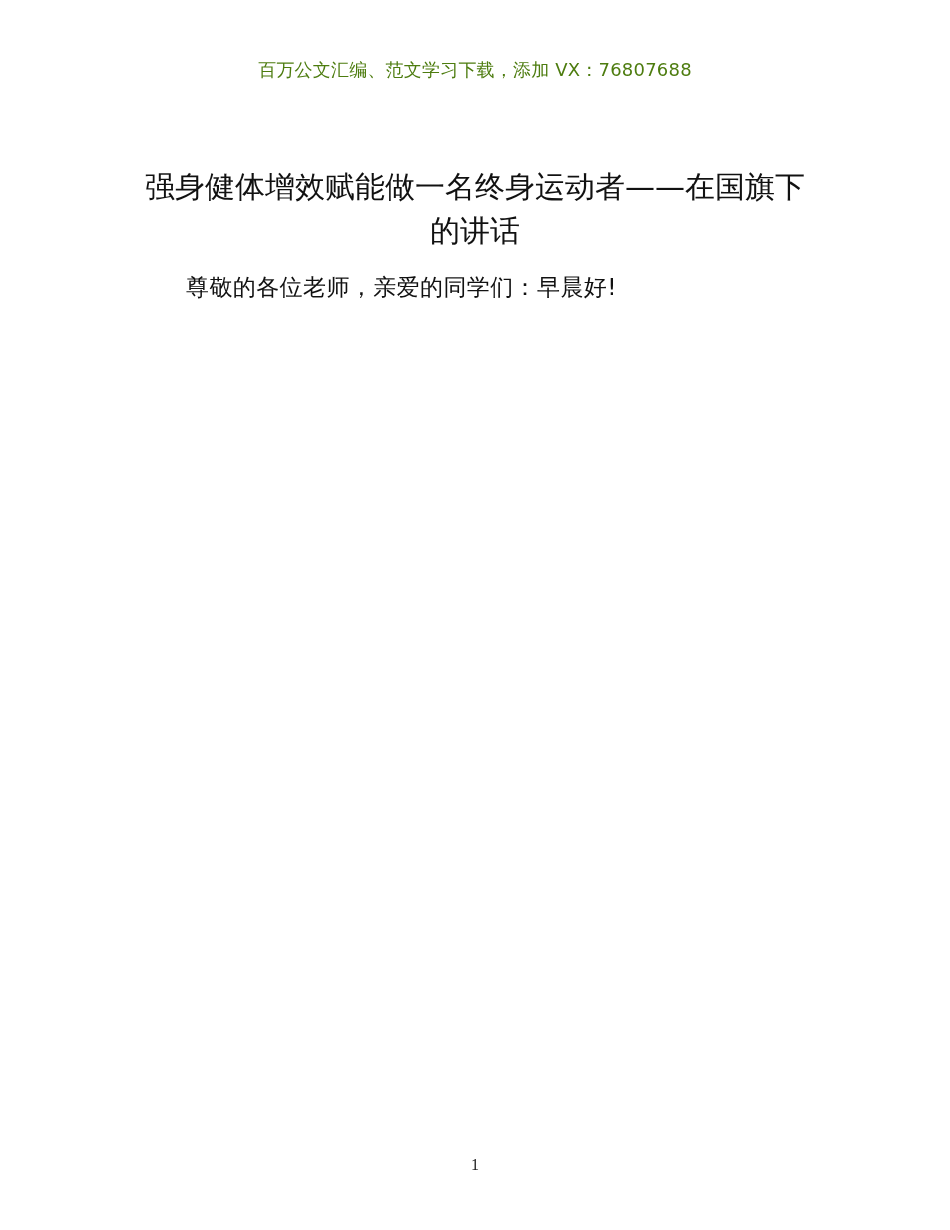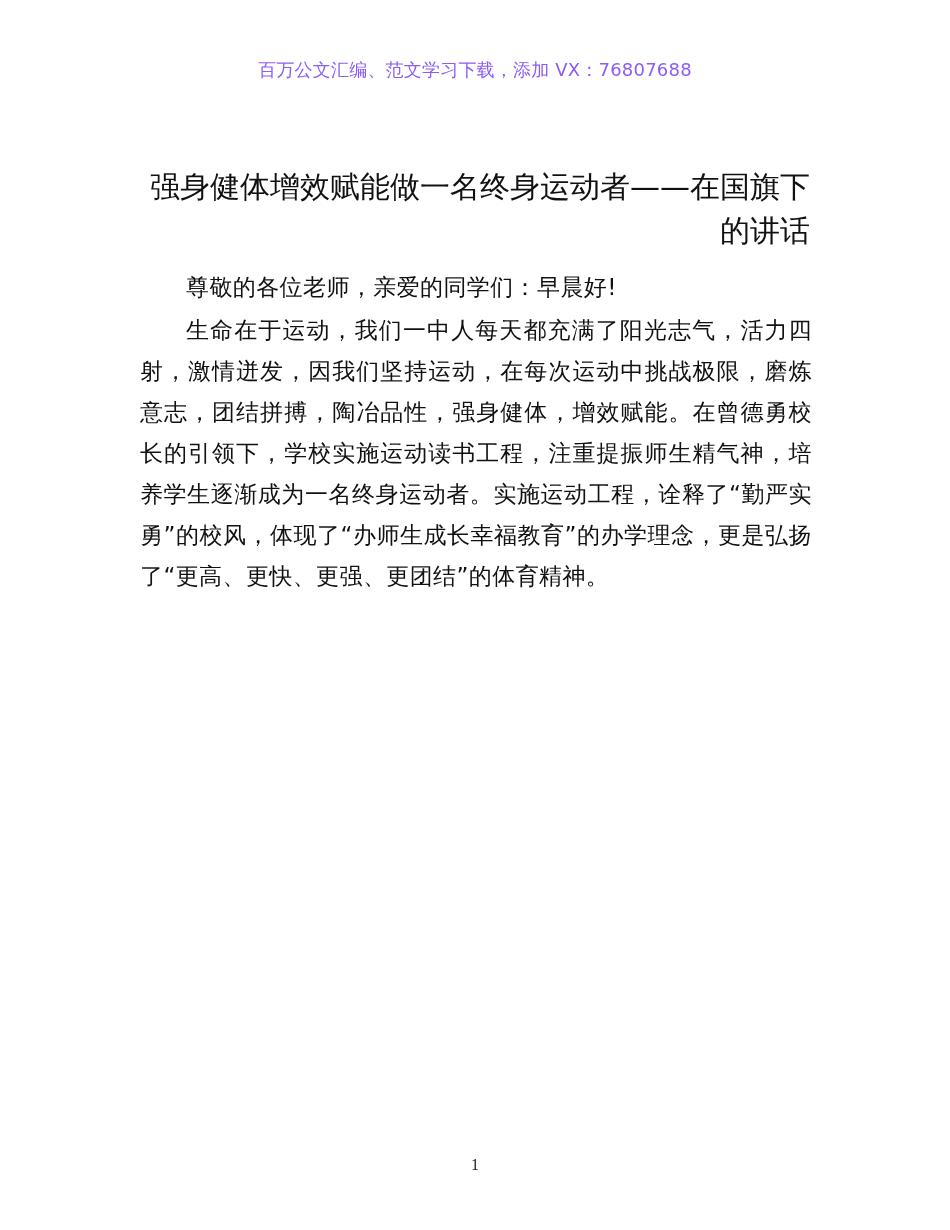--- a/index.html
+++ b/index.html
@@ -1,33 +1,32 @@
 <!DOCTYPE html>
 <html><head>
   <meta charset="utf-8">
   <style>
     html, body { margin: 0; padding: 0; background: #ffffff; }
     body { width: 950px; height: 1230px; position: relative; overflow: hidden;
            font-family: "DejaVu Sans", "Liberation Sans", sans-serif; color: #111; }
     .header { position: absolute; top: 58px; left: 0; width: 950px; text-align: center;
-              color: #8b5cf6; font-size: 18px; letter-spacing: 0.2px; }
-    .title { position: absolute; top: 165px; left: 140px; width: 670px; text-align: right;
+              color: #4d7c0f; font-size: 18px; letter-spacing: 0.2px; }
+    .title { position: absolute; top: 165px; left: 140px; width: 670px; text-align: center;
              font-size: 30px; line-height: 44px; color: #111; }
     .body-text { position: absolute; top: 267px; left: 140px; width: 672px; }
     .para { font-size: 23px; line-height: 41px; margin: 0 0 15px 0; text-indent: 46px;
             text-align: justify; text-justify: inter-character; letter-spacing: 0.4px; }
-    .para.greeting { margin-bottom: 2px; }
+    .para.greeting { margin-bottom: 14px; }
     .page-num { position: absolute; top: 1156px; left: 0; width: 950px; text-align: center;
                 font-family: "Liberation Serif", "DejaVu Serif", serif; font-size: 16px; color: #222; }
   </style>
 </head>
 <body>
 
 <div class="header">百万公文汇编、范文学习下载，添加 VX：76807688</div>
 
 <div class="title">强身健体增效赋能做一名终身运动者——在国旗下的讲话</div>
 
 <div class="body-text">
   <p class="para greeting">尊敬的各位老师，亲爱的同学们：早晨好!</p>
-  <p class="para">生命在于运动，我们一中人每天都充满了阳光志气，活力四射，激情迸发，因我们坚持运动，在每次运动中挑战极限，磨炼意志，团结拼搏，陶冶品性，强身健体，增效赋能。在曾德勇校长的引领下，学校实施运动读书工程，注重提振师生精气神，培养学生逐渐成为一名终身运动者。实施运动工程，诠释了“勤严实勇”的校风，体现了“办师生成长幸福教育”的办学理念，更是弘扬了“更高、更快、更强、更团结”的体育精神。</p>
 </div>
 
 <div class="page-num">1</div>
 
 </body></html>

